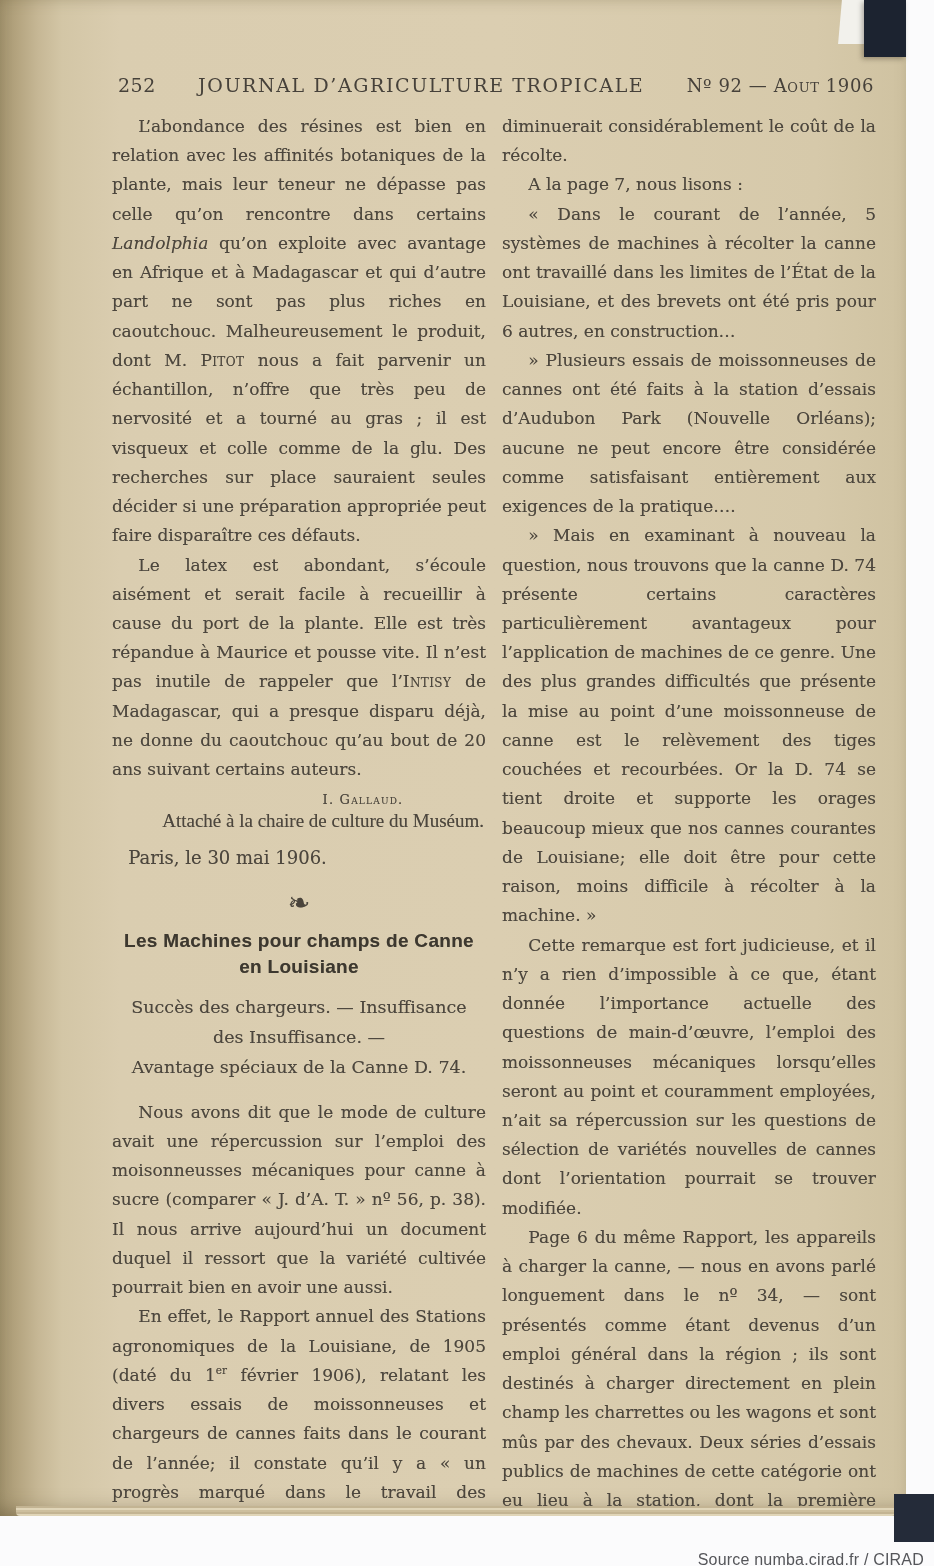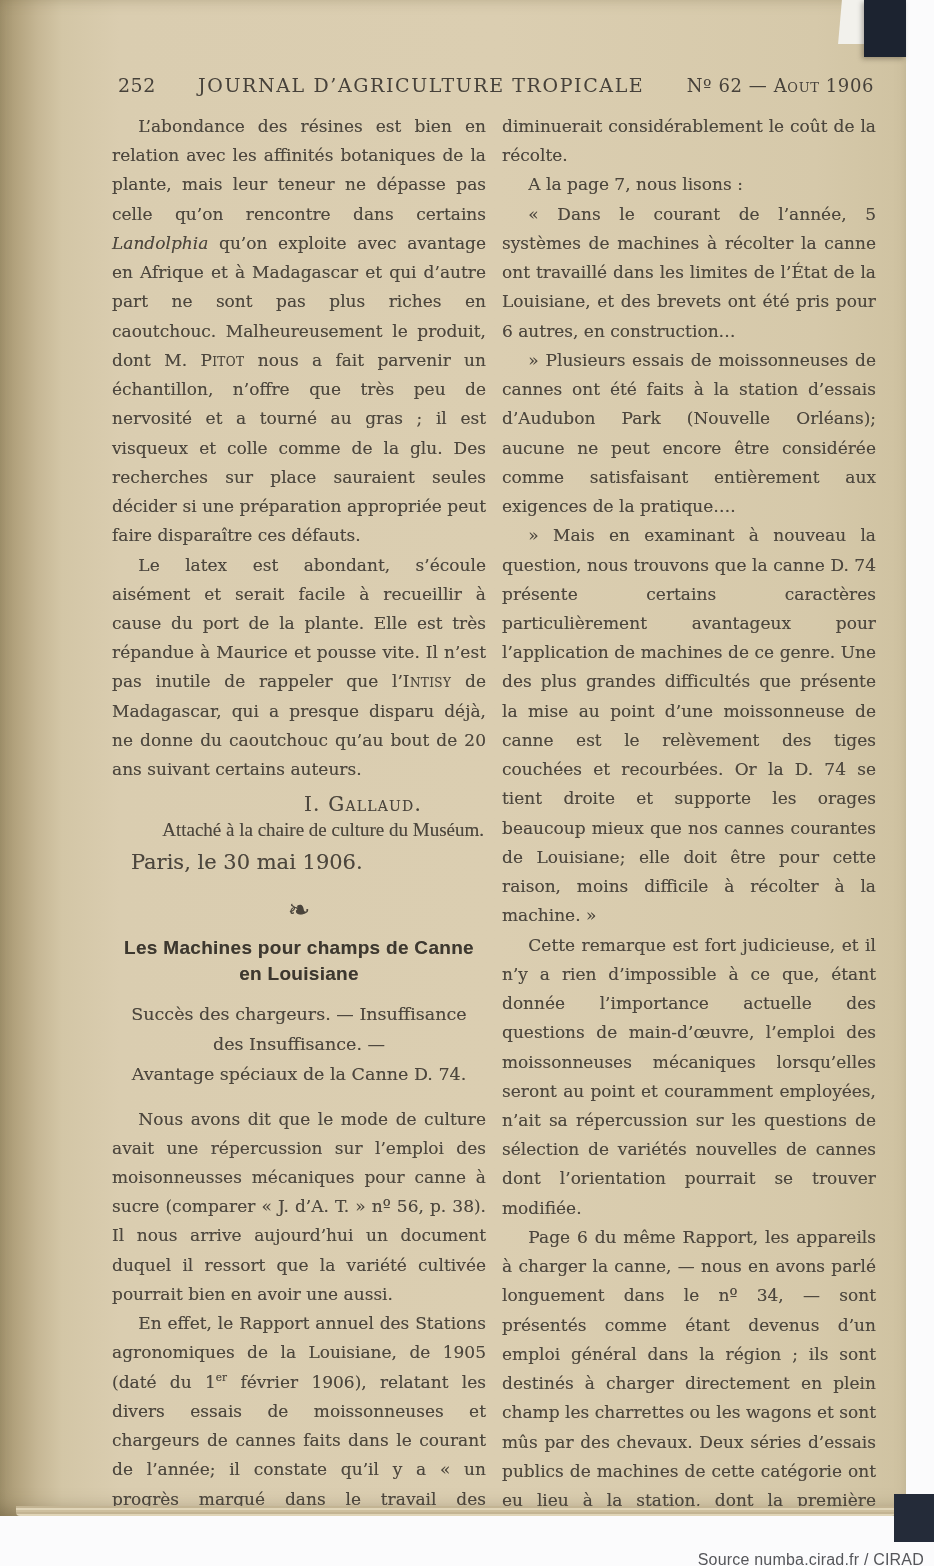--- a/index.html
+++ b/index.html
@@ -63,23 +63,23 @@
   }
   .col{flex:1;min-width:0;}
   p.bp{margin:0;line-height:1.72;text-indent:1.55em;}
   p.noindent{text-indent:0;}
   .s-italic{font-style:italic;}
   .s-smallcaps{font-variant:small-caps;letter-spacing:.4px;}
   .s-sup{vertical-align:super;font-size:.62em;line-height:0;}
 
   
   .sig{margin:8px 0 0 128px;text-align:center;font-variant:small-caps;
-       letter-spacing:1.2px;font-size:20px;}
+       letter-spacing:1.2px;font-size:13px;}
   .sig-role{text-align:right;font-size:19px;margin-top:3px;padding-right:2px;font-family:Liberation Serif, serif;}
-  .dateline{margin:5px 0 0;text-indent:.9em;font-size:21px;line-height:1.6;}
+  .dateline{margin:12px 0 0;text-indent:.9em;font-size:18px;line-height:1.6;}
 
   
   .ornament{text-align:center;font-size:27px;line-height:1;
             margin:16px 0 12px;color:#4a443b;}
   .article-title{
     font-family:"Liberation Sans", sans-serif;font-weight:700;
     font-size:19px;line-height:1.35;text-align:center;
     margin:0 4px 14px;color:#3d382f;letter-spacing:.3px;
   }
   .subtitle{text-align:center;font-size:17.5px;line-height:1.7;margin-bottom:15px;}
@@ -101,21 +101,21 @@
 
 <div class="scan">
 
   <div class="paper">
     <div class="corner-white"></div>
     <div class="bm-top"></div>
 
     <header class="page-header">
       <span class="page-number">252</span>
       <span class="journal-title">JOURNAL D’AGRICULTURE TROPICALE</span>
-      <span class="issue">Nº 62 — Aout 1906</span>
+      <span class="issue">Nº 92 — Aout 1906</span>
     </header>
 
     <div class="columns">
 
       <div class="col">
         <p class="bp"><span>L’abondance des résines est bien en relation avec les affinités botaniques de la plante, mais leur teneur ne dépasse pas celle qu’on rencontre dans certains </span><span class="s-italic">Landolphia</span><span> qu’on exploite avec avantage en Afrique et à Madagascar et qui d’autre part ne sont pas plus riches en caoutchouc. Malheureusement le produit, dont M. </span><span class="s-smallcaps">Pitot</span><span> nous a fait parvenir un échantillon, n’offre que très peu de nervosité et a tourné au gras ; il est visqueux et colle comme de la glu. Des recherches sur place sauraient seules décider si une préparation appropriée peut faire disparaître ces défauts.</span></p>
         <p class="bp"><span>Le latex est abondant, s’écoule aisément et serait facile à recueillir à cause du port de la plante. Elle est très répandue à Maurice et pousse vite. Il n’est pas inutile de rappeler que l’</span><span class="s-smallcaps">Intisy</span><span> de Madagascar, qui a presque disparu déjà, ne donne du caoutchouc qu’au bout de 20 ans suivant certains auteurs.</span></p>
 
         <div class="sig">I. Gallaud.</div>
         <div class="sig-role">Attaché à la chaire de culture du Muséum.</div>

